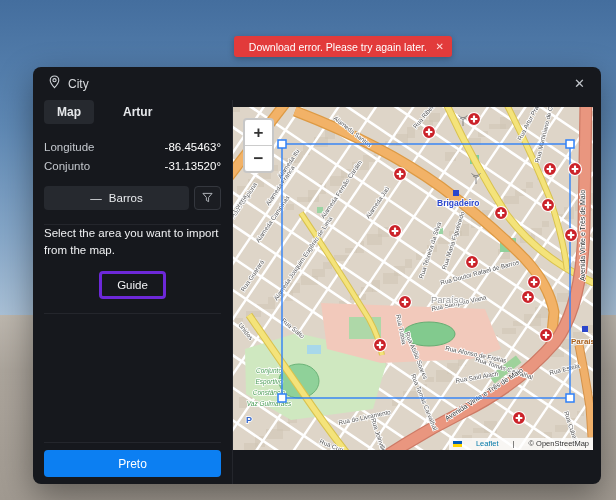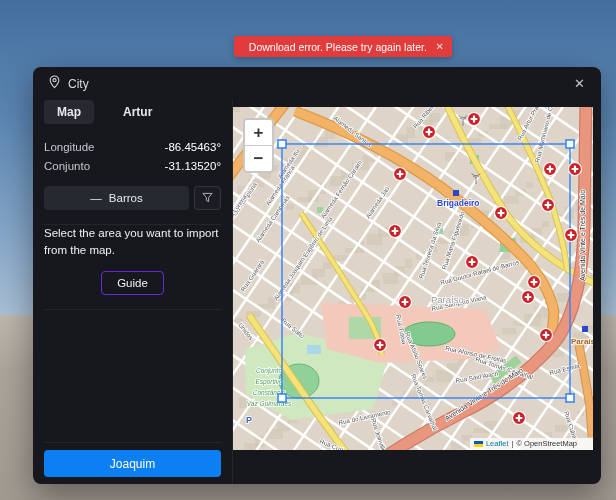--- a/index.html
+++ b/index.html
@@ -37,40 +37,40 @@
   .btn-row{margin-top:7px;display:flex;gap:5px;height:24px;}
   .remove-btn{flex:1;background:#26292f;border:none;border-radius:4px;color:#e9ebee;
        font-size:11.5px;display:flex;align-items:center;justify-content:center;gap:7px;cursor:pointer;
        font-family:"Liberation Sans",sans-serif;}
   .filter-btn{width:27px;background:#1b1d22;border:1px solid #34373e;border-radius:4px;
        display:flex;align-items:center;justify-content:center;cursor:pointer;}
   .divider{height:1px;background:#24262c;margin-top:14px;}
   .instruction{color:#f0f1f3;font-size:11.5px;line-height:1.45;}
   .max-note{margin-top:11px;color:#6e737c;font-size:11.5px;text-align:center;}
   .guide-wrap{margin-top:13px;text-align:center;}
-  .guide-btn{background:transparent;border:1px solid #6d28d9;border-radius:4px;color:#f2f3f5;
+  .guide-btn{background:transparent;border:3px solid #6d28d9;border-radius:4px;color:#f2f3f5;
        font-size:11.5px;padding:5px 15px;cursor:pointer;font-family:"Liberation Sans",sans-serif;}
   .spacer{flex:1;}
   .import-btn{margin:7px 0 7px 0;height:27px;background:#0c7ff2;border:none;border-radius:4px;
        color:#fff;font-size:12px;cursor:pointer;font-family:"Liberation Sans",sans-serif;}
   
   .right{flex:1;display:flex;flex-direction:column;border-left:1px solid #24262c;}
   .search-box{margin:1px 9px 0 13px;height:27px;background:#1d2025;border-radius:4px;
        display:flex;align-items:center;padding:0 10px;gap:8px;}
   .search-box input{flex:1;background:transparent;border:none;outline:none;color:#e6e9ec;
        font-size:11.5px;font-family:"Liberation Sans",sans-serif;}
   .map-wrap{position:relative;margin-top:7px;width:360px;height:343px;background:#ded5c8;overflow:hidden;}
   .map-wrap svg{position:absolute;inset:0;}
   .zoom-ctl{position:absolute;left:10px;top:11px;width:27px;background:#fff;
        border:2px solid rgba(0,0,0,.22);border-radius:4px;overflow:hidden;z-index:5;}
   .zoom-btn{height:25px;line-height:25px;text-align:center;font-size:17px;font-weight:bold;
        color:#333;cursor:pointer;user-select:none;}
   .zoom-btn:first-child{border-bottom:1px solid #ccc;}
   .attribution{position:absolute;right:0;bottom:0;background:rgba(255,255,255,.78);
-       padding:1px 16px 2px 4px;font-size:7.5px;color:#333;display:flex;align-items:center;gap:3px;z-index:5;}
+       padding:1px 4px 2px 4px;font-size:7.5px;color:#333;display:flex;align-items:center;gap:14px;z-index:5;}
   .ua-flag{width:9px;height:6px;background:linear-gradient(180deg,#005bbb 50%,#ffd500 50%);display:inline-block;}
   .leaflet-link{color:#0078a8;}
 </style>
 </head>
 <body>
 
 <div class="scene">
   <div class="sky"></div>
   <div class="ground"></div>
 </div>
@@ -121,21 +121,21 @@
         </button>
       </div>
       <div class="divider"></div>
       <div class="instruction">Select the area you want to import from the map.</div>
       <div class="guide-wrap">
         <button class="guide-btn">Guide</button>
       </div>
       <div class="divider"></div>
       <div class="spacer"></div>
       <div class="divider" style="margin-top:0;"></div>
-      <button class="import-btn">Joaquim</button>
+      <button class="import-btn">Preto</button>
     </div>
     <div class="right">
       <div class="map-wrap">
         <svg id="map" width="360" height="343" viewBox="0 0 360 343">
           <rect x="0" y="0" width="360" height="343" fill="#ded5c8"></rect>
           <g id="blocks">
               <rect x="0" y="0" width="7" height="5" fill="#d0c5b5" opacity="0.55"></rect>
               <rect x="53" y="97" width="8" height="6" fill="#d0c5b5" opacity="0.55"></rect>
               <rect x="106" y="194" width="9" height="7" fill="#d0c5b5" opacity="0.55"></rect>
               <rect x="159" y="291" width="10" height="8" fill="#d0c5b5" opacity="0.55"></rect>

